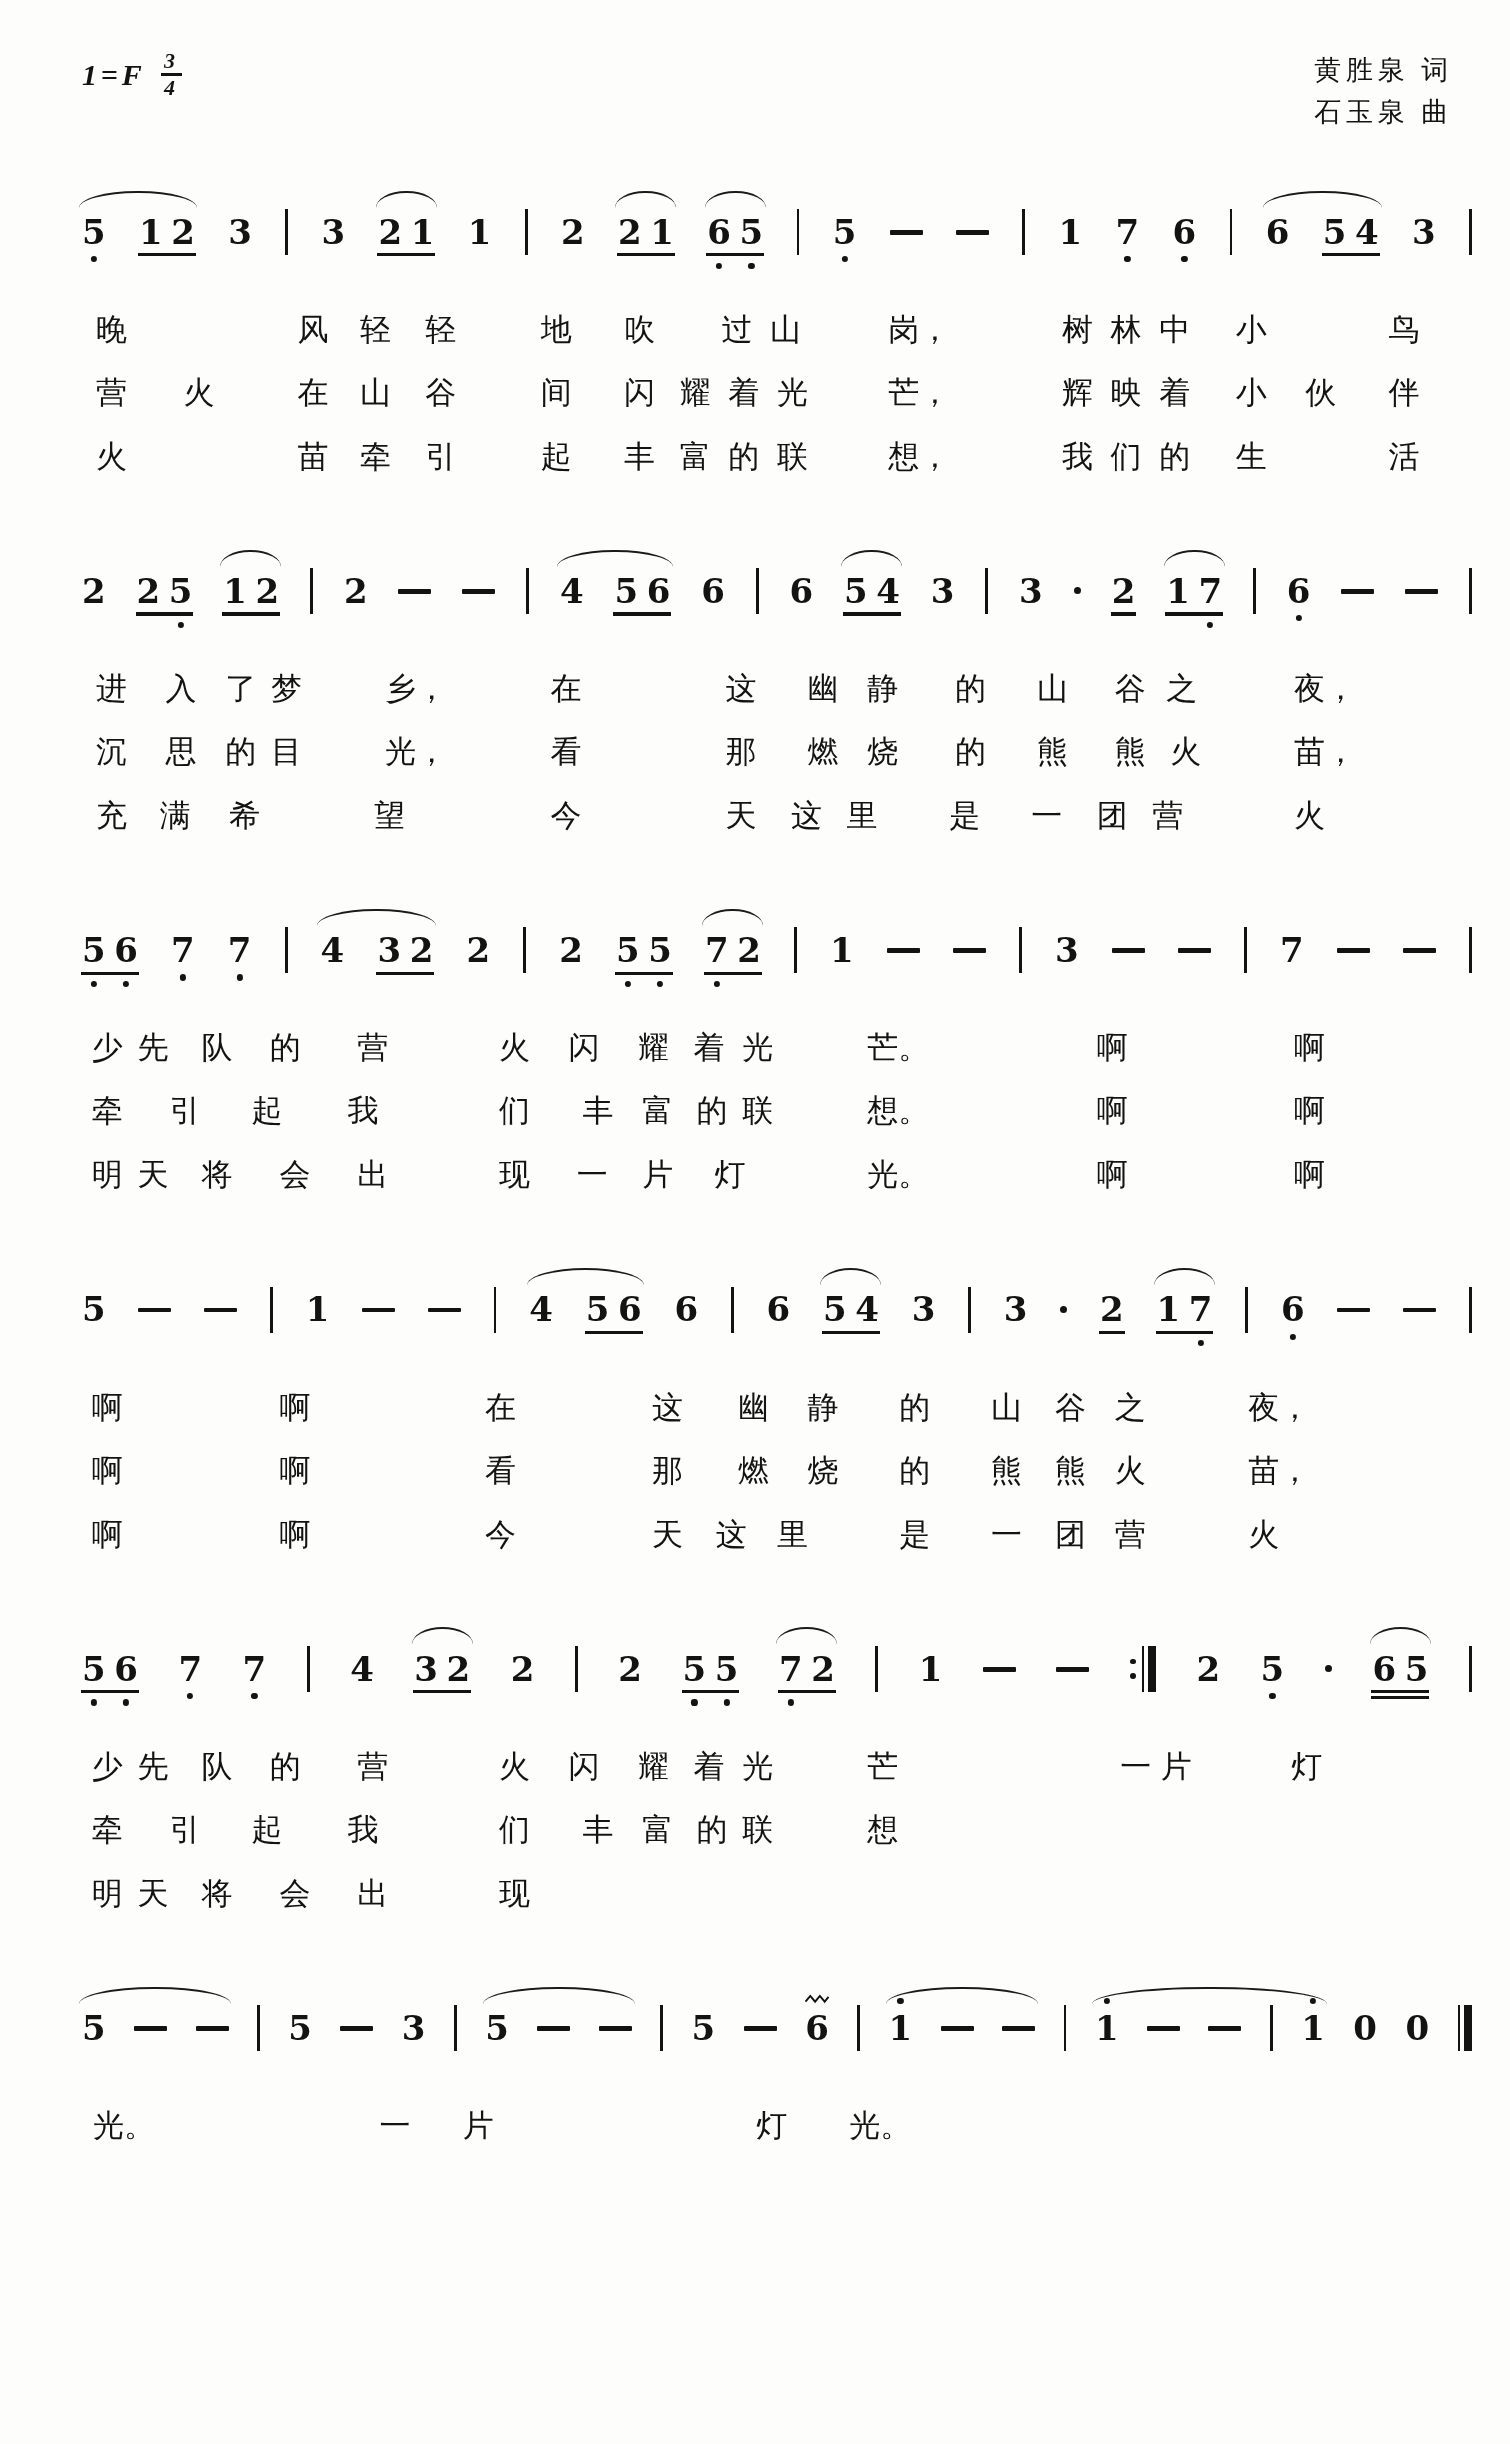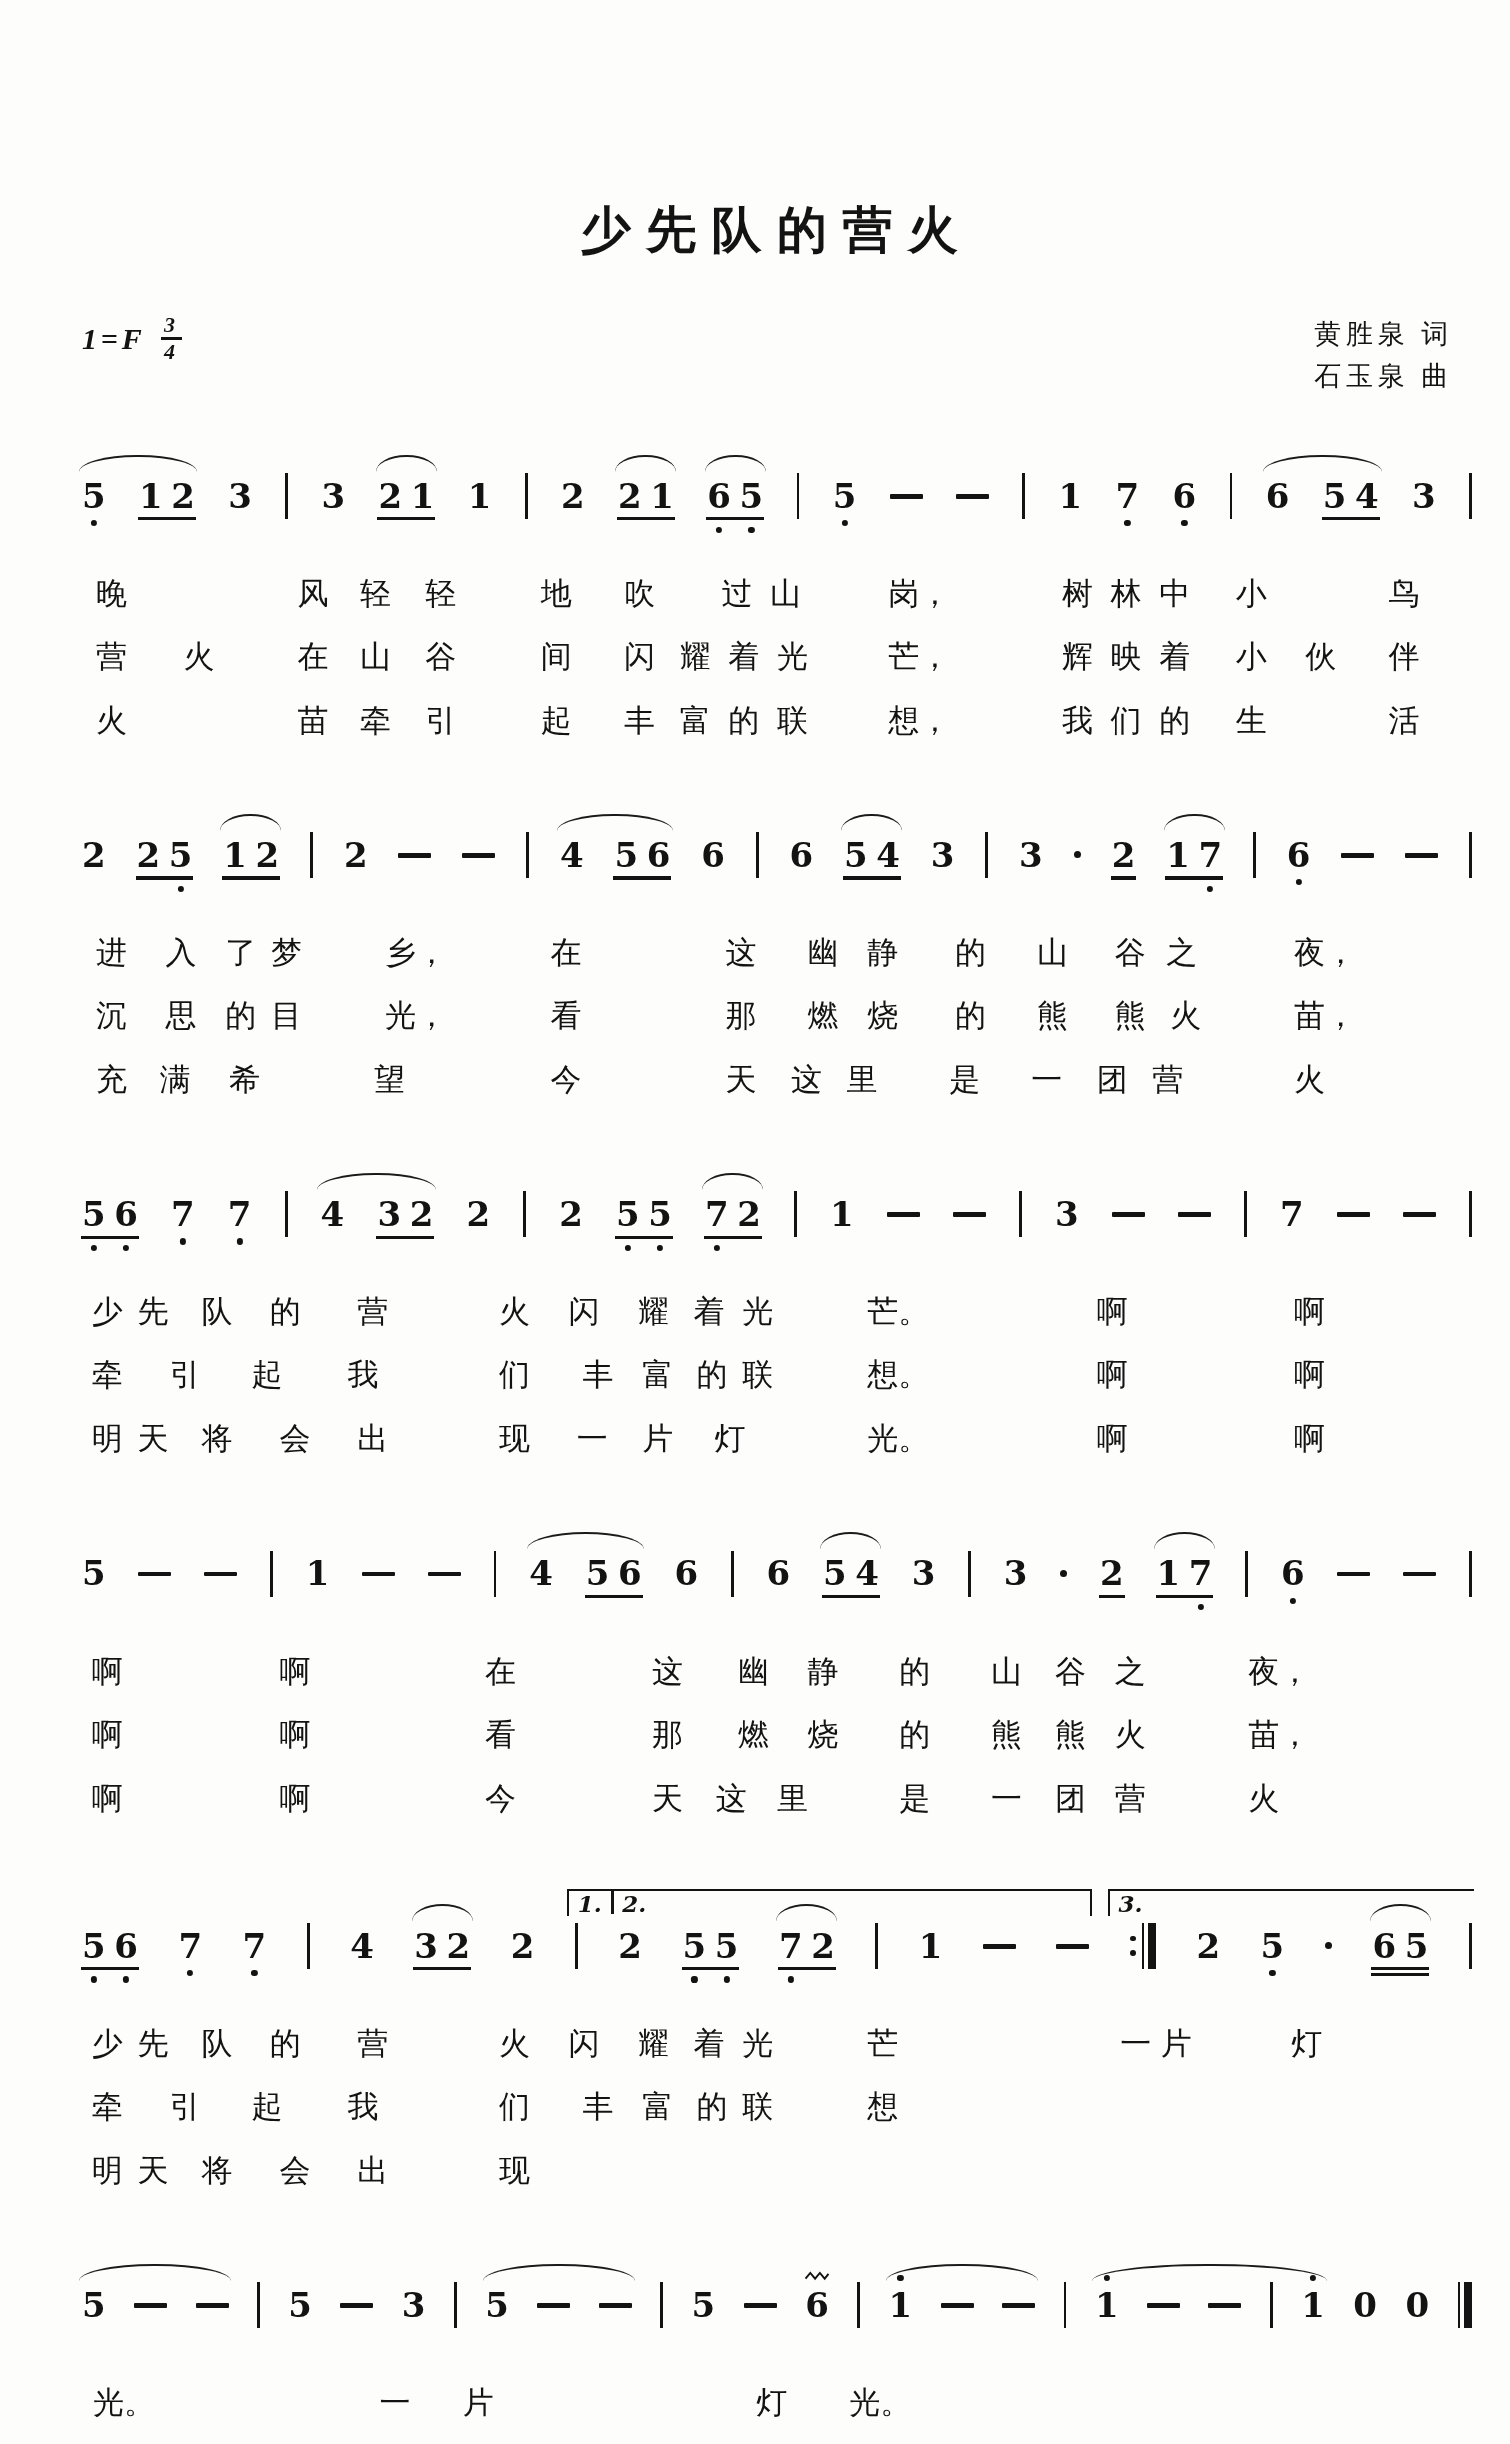--- a/index.html
+++ b/index.html
@@ -50,21 +50,20 @@
   .vb3{left:73.8%;width:26.2%;border-left:2.9px solid #131313;}
   .vlabel{font-style:italic;font-weight:700;font-size:23px;font-family:"DejaVu Serif",serif;padding-left:8.6px;display:inline-block;vertical-align:top;line-height:25px;}
   .vdivider{display:inline-block;width:2.4px;height:23px;background:#131313;margin-left:9.6px;vertical-align:top;}
 </style>
 </head>
 <body>
 
 <div class="page">
   <div class="inner">
 
-    <div class="title">少先队的营火</div>
 
     <div class="meta-row">
       <div class="keysig">
         <span>1=F</span>
         <span class="frac">
           <span class="num">3</span>
           <span class="vinculum"></span>
           <span class="den">4</span>
         </span>
       </div>
@@ -509,28 +508,20 @@
           <span class="syll" style="left: 50%; top: 127px;">里</span>
           <span class="syll" style="left: 58.8%; top: 127px;">是</span>
           <span class="syll" style="left: 65.4%; top: 127px;">一</span>
           <span class="syll" style="left: 70%; top: 127px;">团</span>
           <span class="syll" style="left: 74.3%; top: 127px;">营</span>
           <span class="syll" style="left: 83.9%; top: 127px;">火</span>
         </div>
     </section>
 
     <section class="sys">
-      <div class="volta-row">
-        <div class="vbracket vb12">
-          <span class="vlabel">1.</span><span class="vdivider"></span><span class="vlabel">2.</span>
-        </div>
-        <div class="vbracket vb3">
-          <span class="vlabel">3.</span>
-        </div>
-      </div>
       <div class="mline">
           <span class="grp">
             <span class="gnote"><span class="digit">5</span><span class="dot lo1"></span></span>
             <span class="gnote"><span class="digit">6</span><span class="dot lo1"></span></span>
             <span class="beam bb1"></span>
           </span>
           <span class="grp">
             <span class="gnote"><span class="digit">7</span><span class="dot lo0"></span></span>
           </span>
           <span class="grp">

